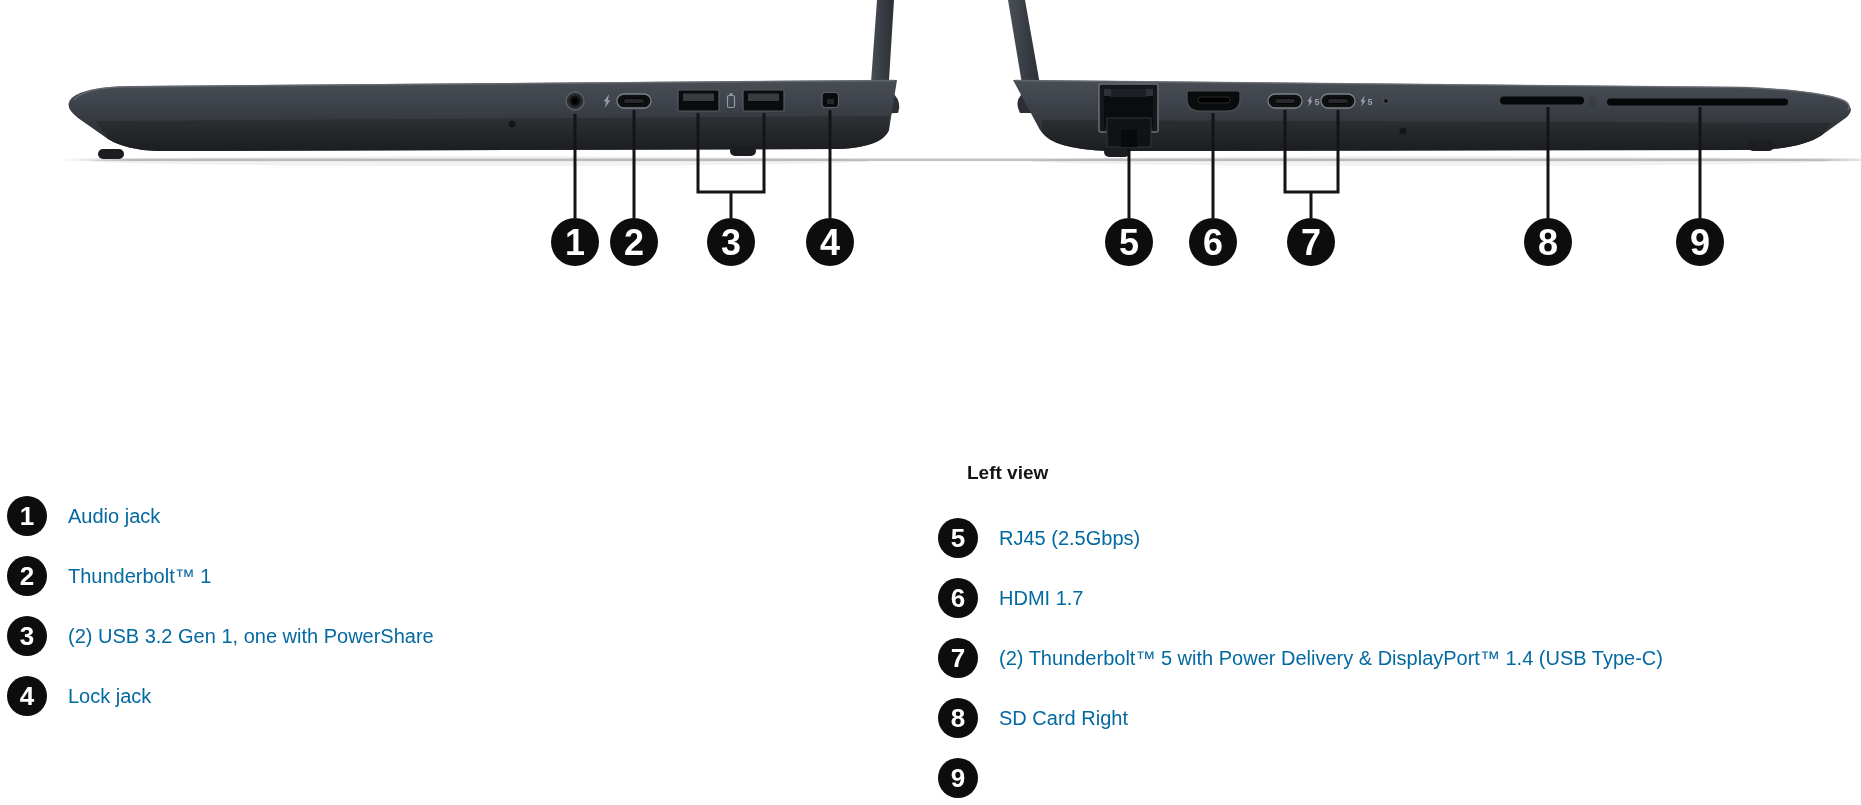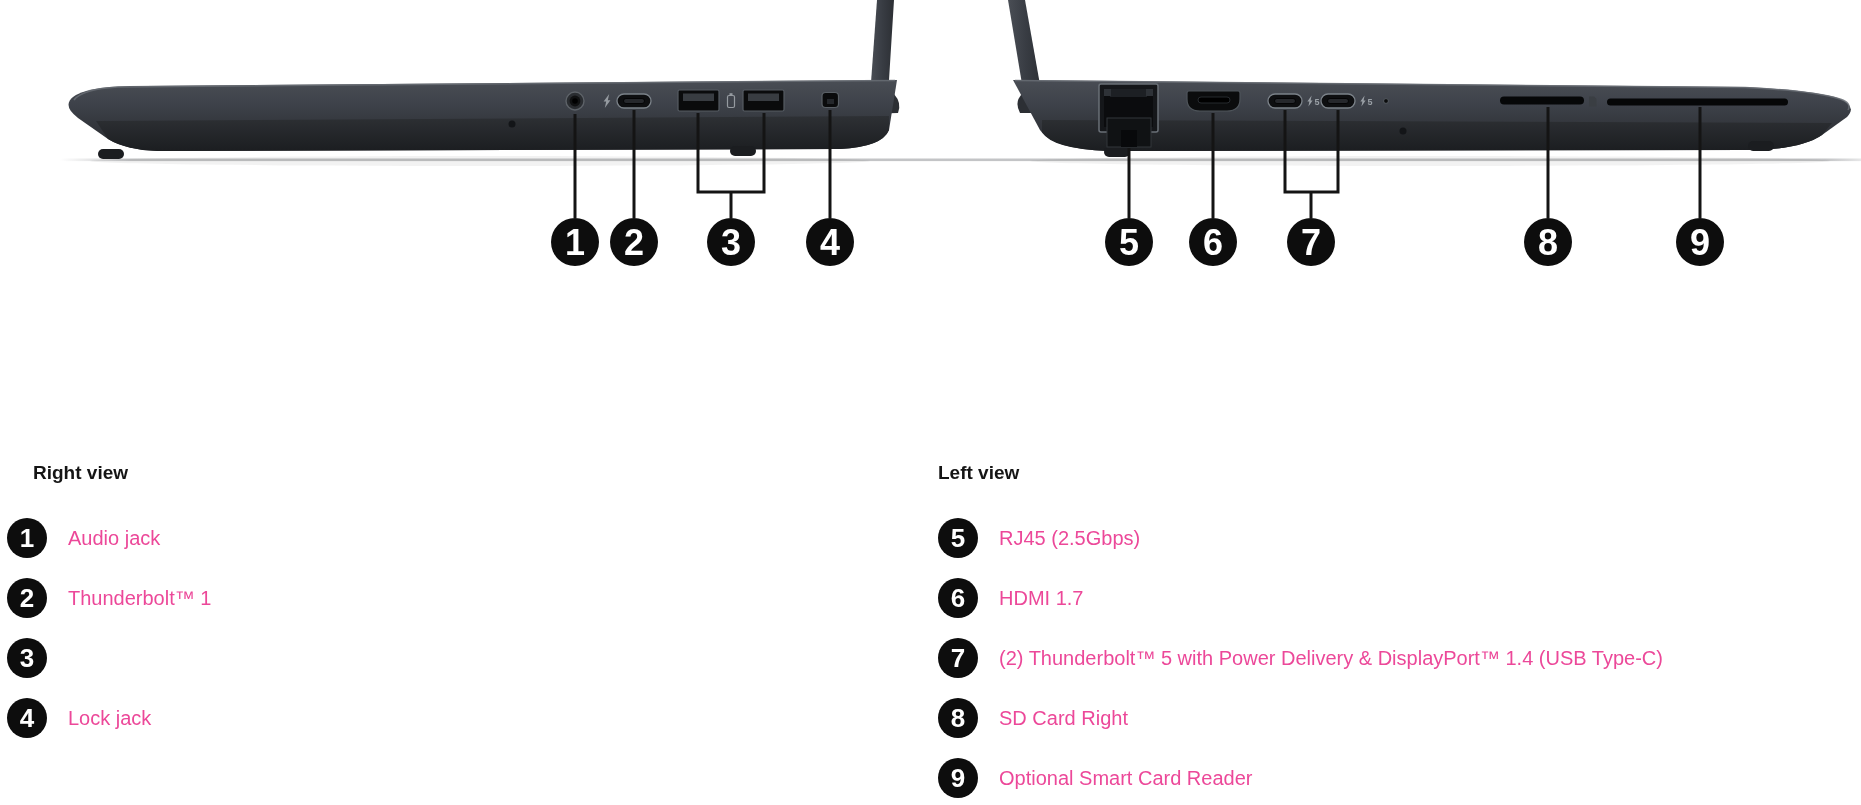--- a/index.html
+++ b/index.html
@@ -13,30 +13,30 @@
 
   
   .legend{position:absolute;top:462px;}
   .legend.rv{left:7px;}
   .legend.lv{left:938px;}
   .legend .heading{
     margin:0;font-size:19px;font-weight:700;color:#151515;
     line-height:22px;height:22px;white-space:nowrap;
   }
   .legend.rv .heading{margin-left:26px;}
-  .legend.lv .heading{}
+  .legend.lv .heading{margin-left:29px;}
   .legend .rows{margin-top:34px;}
   .legend-row{display:flex;align-items:center;height:40px;margin-bottom:20px;}
   .badge{
     width:40px;height:40px;border-radius:50%;background:#0d0d0d;flex:0 0 40px;
     display:flex;align-items:center;justify-content:center;
     color:#ffffff;font-size:26px;font-weight:700;line-height:1;
   }
   .legend-label{
-    margin-left:21px;font-size:20px;color:#ec4899;line-height:24px;white-space:nowrap;
+    margin-left:21px;font-size:20px;color:#0369a1;line-height:24px;white-space:nowrap;
   }
 
   
   .callout-num{
     font-family:"Liberation Sans","DejaVu Sans",sans-serif;
     font-size:36px;font-weight:700;fill:#ffffff;text-anchor:middle;
   }
 </style>
 </head>
 <body>
@@ -207,38 +207,38 @@
         <text class="callout-num" x="1548" y="254.5">8</text>
       </g>
       <g>
         <circle cx="1700" cy="242" r="24" fill="#0d0d0d"></circle>
         <text class="callout-num" x="1700" y="254.5">9</text>
       </g>
     </g>
   </svg>
 
   <section class="legend rv">
-    <h2 class="heading">Right view</h2>
     <div class="rows">
       <div class="legend-row">
         <span class="badge">
             <span>1</span>
           </span>
         <span class="legend-label">Audio jack</span>
       </div>
       <div class="legend-row">
         <span class="badge">
             <span>2</span>
           </span>
         <span class="legend-label">Thunderbolt™ 1</span>
       </div>
       <div class="legend-row">
         <span class="badge">
             <span>3</span>
           </span>
+        <span class="legend-label">(2) USB 3.2 Gen 1, one with PowerShare</span>
       </div>
       <div class="legend-row">
         <span class="badge">
             <span>4</span>
           </span>
         <span class="legend-label">Lock jack</span>
       </div>
     </div>
   </section>
 
@@ -266,18 +266,17 @@
       <div class="legend-row">
         <span class="badge">
             <span>8</span>
           </span>
         <span class="legend-label">SD Card Right</span>
       </div>
       <div class="legend-row">
         <span class="badge">
             <span>9</span>
           </span>
-        <span class="legend-label">Optional Smart Card Reader</span>
       </div>
     </div>
   </section>
 
 </div>
 
 </body></html>

